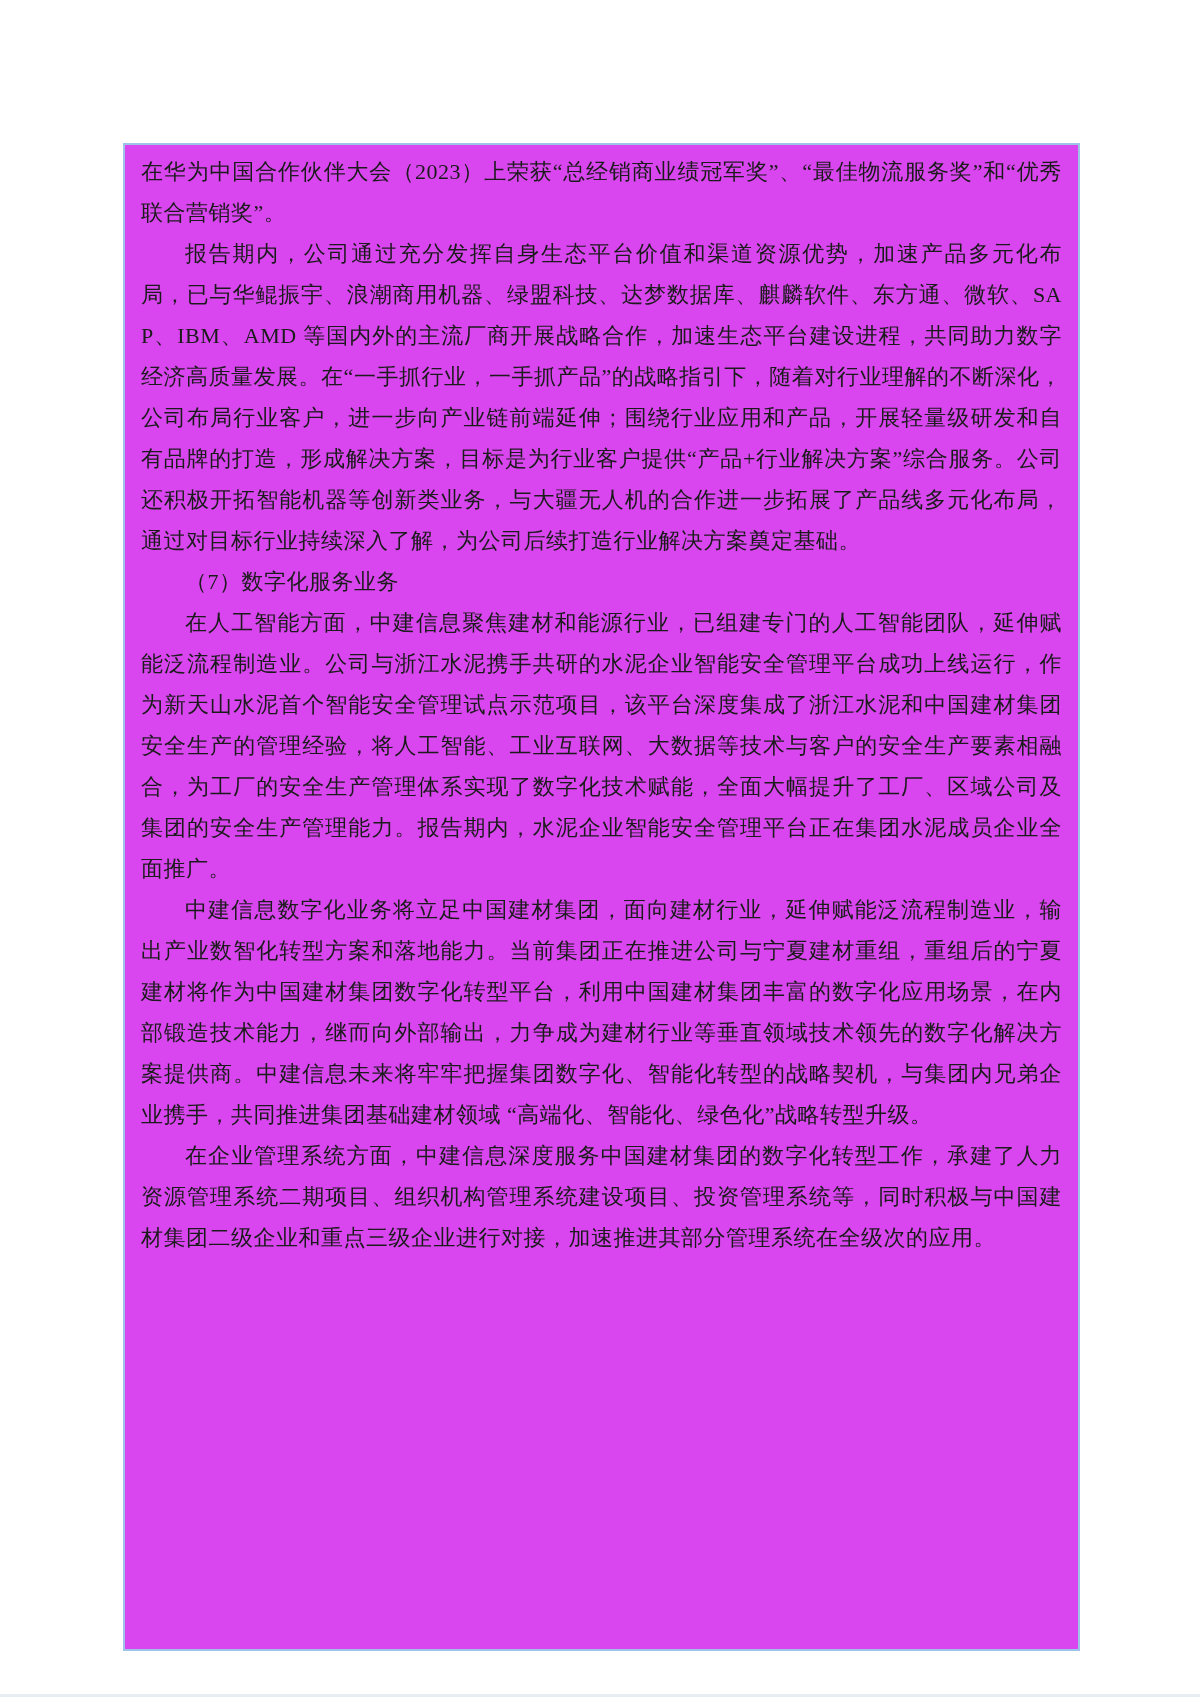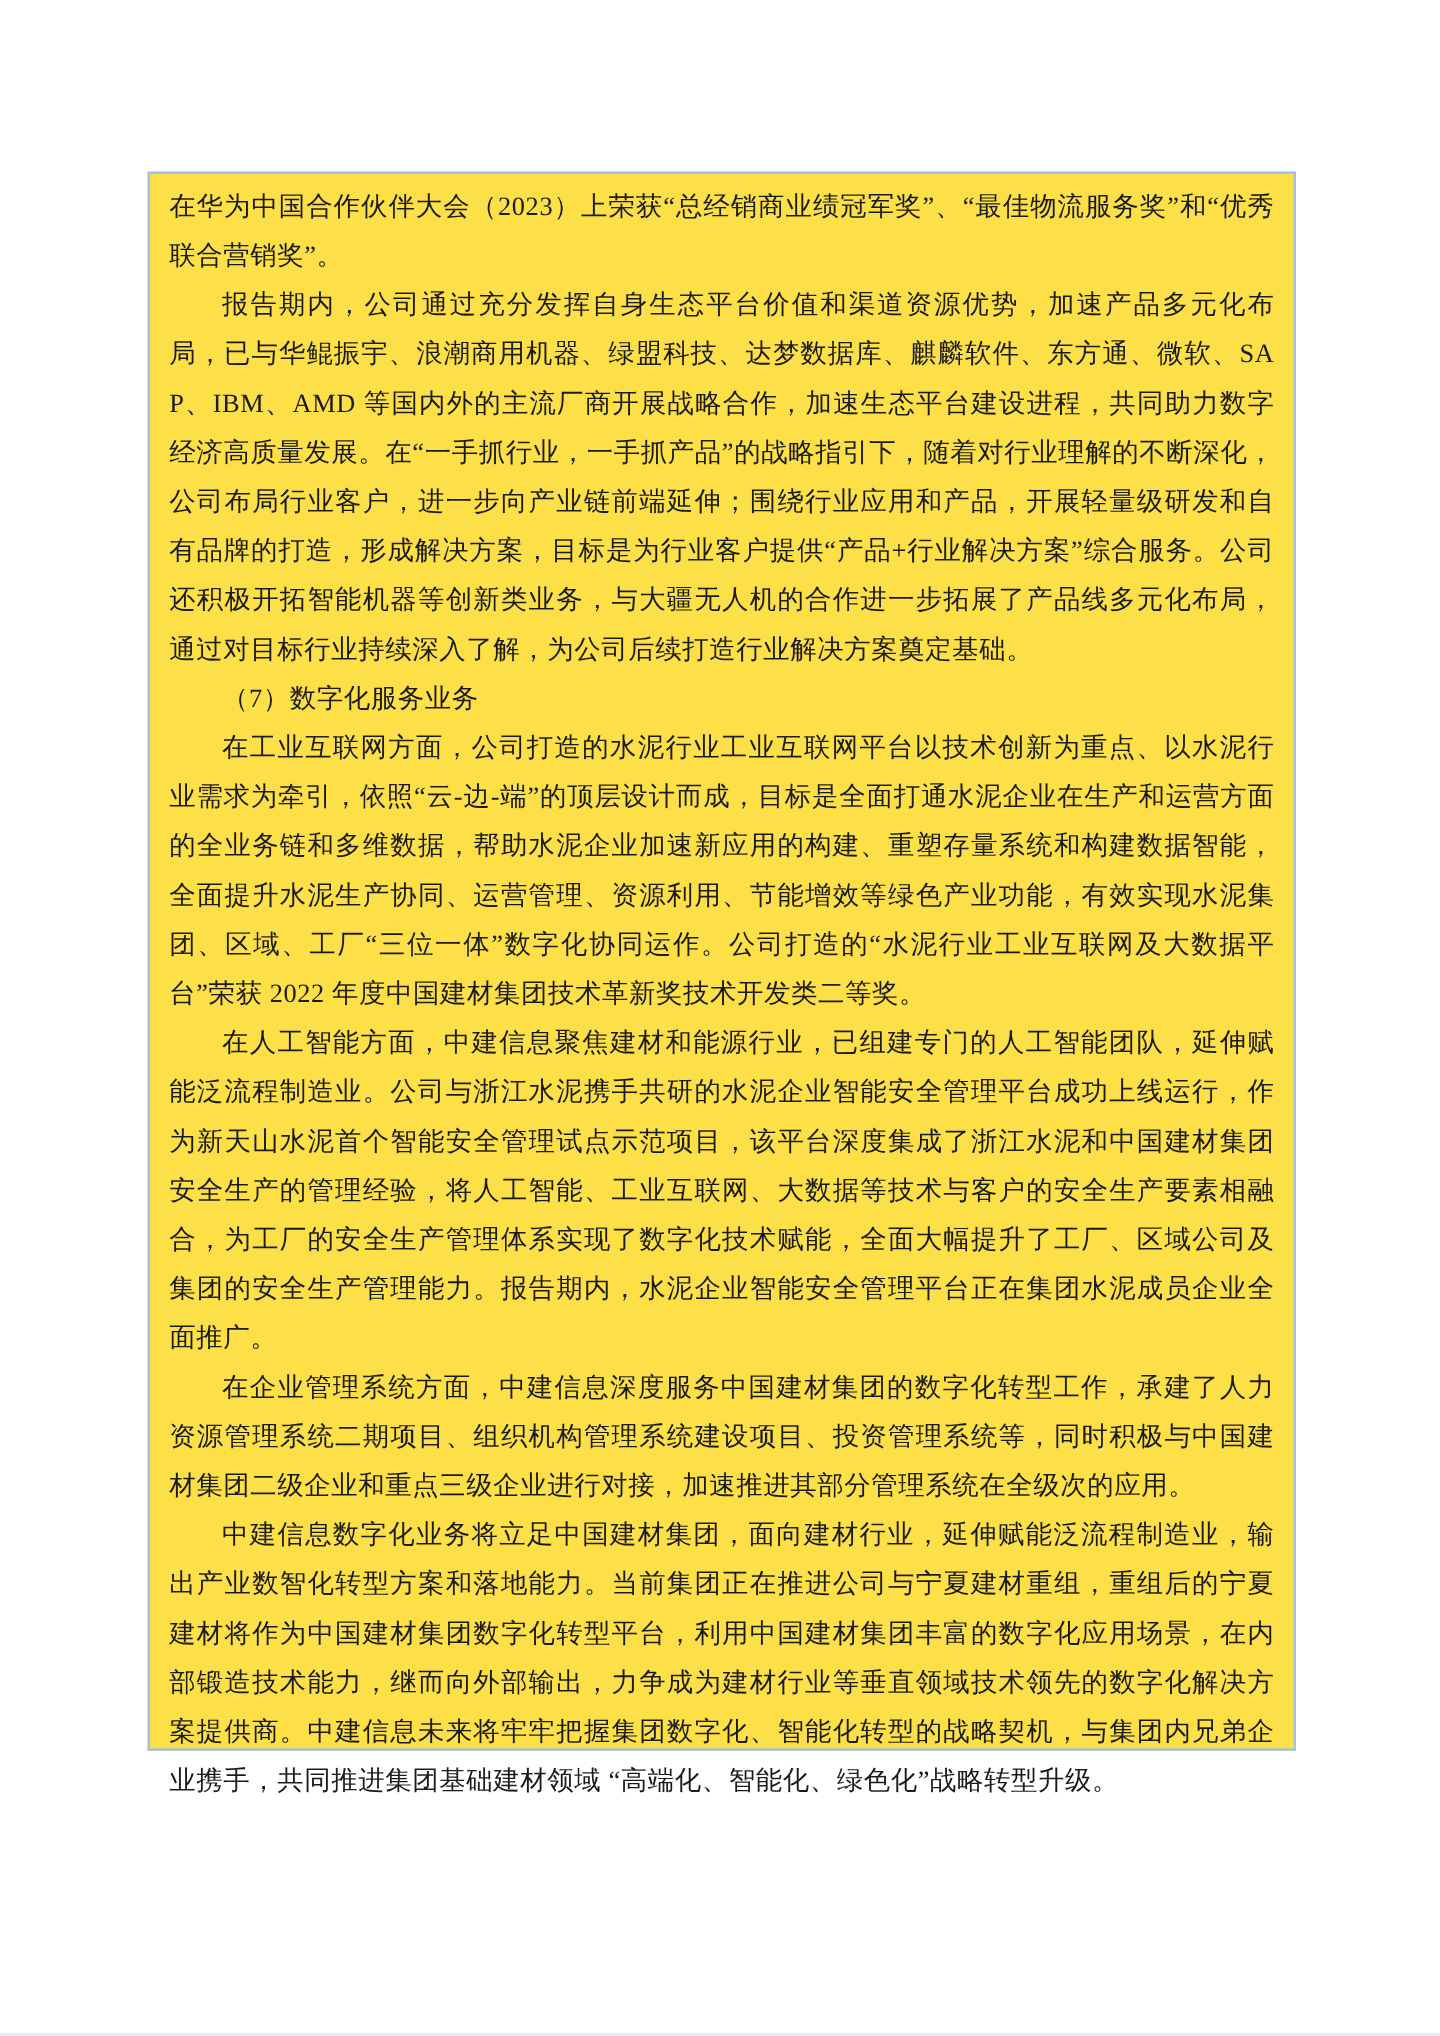--- a/index.html
+++ b/index.html
@@ -13,25 +13,25 @@
     height: 1697px;
     background: #ffffff;
     overflow: hidden;
     font-family: "Liberation Serif", "DejaVu Serif", serif;
   }
   .content-box {
     position: absolute;
     left: 123px;
     top: 143px;
     width: 957px;
-    height: 1316px;
+    height: 1508px;
     box-sizing: border-box;
     border: 2px solid #9DC3E6;
     padding: 6px 16px 0 16px;
-    background: #fde047;
+    background: #d946ef;
   }
   .para {
     margin: 0;
     font-size: 22px;
     line-height: 41px;
     color: #1b1b1b;
     text-align: justify;
     text-justify: inter-character;
     text-indent: 2em;
     letter-spacing: 0.5px;
@@ -50,19 +50,18 @@
   }
 </style>
 </head>
 <body>
 
 <div class="page">
   <div class="content-box">
     <p class="para no-indent">在华为中国合作伙伴大会（2023）上荣获“总经销商业绩冠军奖”、“最佳物流服务奖”和“优秀联合营销奖”。</p>
     <p class="para">报告期内，公司通过充分发挥自身生态平台价值和渠道资源优势，加速产品多元化布局，已与华鲲振宇、浪潮商用机器、绿盟科技、达梦数据库、麒麟软件、东方通、微软、SAP、IBM、AMD 等国内外的主流厂商开展战略合作，加速生态平台建设进程，共同助力数字经济高质量发展。在“一手抓行业，一手抓产品”的战略指引下，随着对行业理解的不断深化，公司布局行业客户，进一步向产业链前端延伸；围绕行业应用和产品，开展轻量级研发和自有品牌的打造，形成解决方案，目标是为行业客户提供“产品+行业解决方案”综合服务。公司还积极开拓智能机器等创新类业务，与大疆无人机的合作进一步拓展了产品线多元化布局，通过对目标行业持续深入了解，为公司后续打造行业解决方案奠定基础。</p>
     <p class="para">（7）数字化服务业务</p>
-    <p class="para">在工业互联网方面，公司打造的水泥行业工业互联网平台以技术创新为重点、以水泥行业需求为牵引，依照“云-边-端”的顶层设计而成，目标是全面打通水泥企业在生产和运营方面的全业务链和多维数据，帮助水泥企业加速新应用的构建、重塑存量系统和构建数据智能，全面提升水泥生产协同、运营管理、资源利用、节能增效等绿色产业功能，有效实现水泥集团、区域、工厂“三位一体”数字化协同运作。公司打造的“水泥行业工业互联网及大数据平台”荣获 2022 年度中国建材集团技术革新奖技术开发类二等奖。</p>
     <p class="para">在人工智能方面，中建信息聚焦建材和能源行业，已组建专门的人工智能团队，延伸赋能泛流程制造业。公司与浙江水泥携手共研的水泥企业智能安全管理平台成功上线运行，作为新天山水泥首个智能安全管理试点示范项目，该平台深度集成了浙江水泥和中国建材集团安全生产的管理经验，将人工智能、工业互联网、大数据等技术与客户的安全生产要素相融合，为工厂的安全生产管理体系实现了数字化技术赋能，全面大幅提升了工厂、区域公司及集团的安全生产管理能力。报告期内，水泥企业智能安全管理平台正在集团水泥成员企业全面推广。</p>
+    <p class="para">中建信息数字化业务将立足中国建材集团，面向建材行业，延伸赋能泛流程制造业，输出产业数智化转型方案和落地能力。当前集团正在推进公司与宁夏建材重组，重组后的宁夏建材将作为中国建材集团数字化转型平台，利用中国建材集团丰富的数字化应用场景，在内部锻造技术能力，继而向外部输出，力争成为建材行业等垂直领域技术领先的数字化解决方案提供商。中建信息未来将牢牢把握集团数字化、智能化转型的战略契机，与集团内兄弟企业携手，共同推进集团基础建材领域 “高端化、智能化、绿色化”战略转型升级。</p>
     <p class="para">在企业管理系统方面，中建信息深度服务中国建材集团的数字化转型工作，承建了人力资源管理系统二期项目、组织机构管理系统建设项目、投资管理系统等，同时积极与中国建材集团二级企业和重点三级企业进行对接，加速推进其部分管理系统在全级次的应用。</p>
-    <p class="para">中建信息数字化业务将立足中国建材集团，面向建材行业，延伸赋能泛流程制造业，输出产业数智化转型方案和落地能力。当前集团正在推进公司与宁夏建材重组，重组后的宁夏建材将作为中国建材集团数字化转型平台，利用中国建材集团丰富的数字化应用场景，在内部锻造技术能力，继而向外部输出，力争成为建材行业等垂直领域技术领先的数字化解决方案提供商。中建信息未来将牢牢把握集团数字化、智能化转型的战略契机，与集团内兄弟企业携手，共同推进集团基础建材领域 “高端化、智能化、绿色化”战略转型升级。</p>
   </div>
   <div class="page-edge"></div>
 </div>
 
 </body></html>

